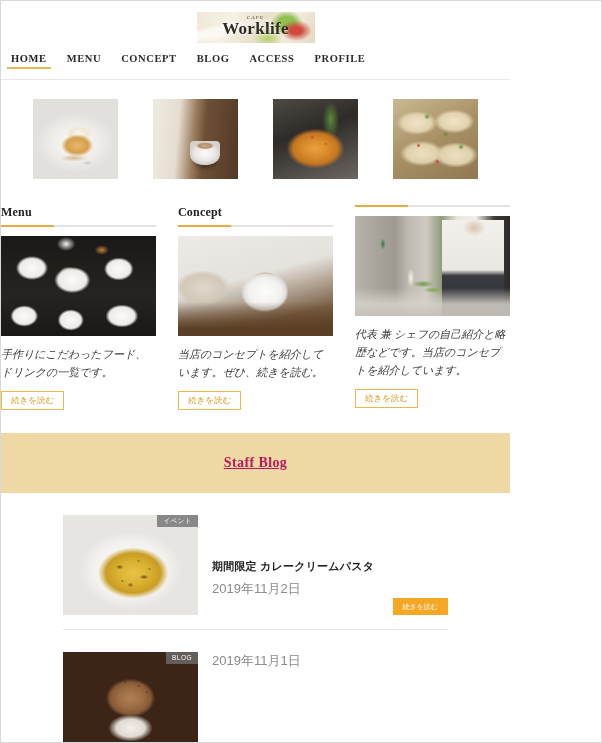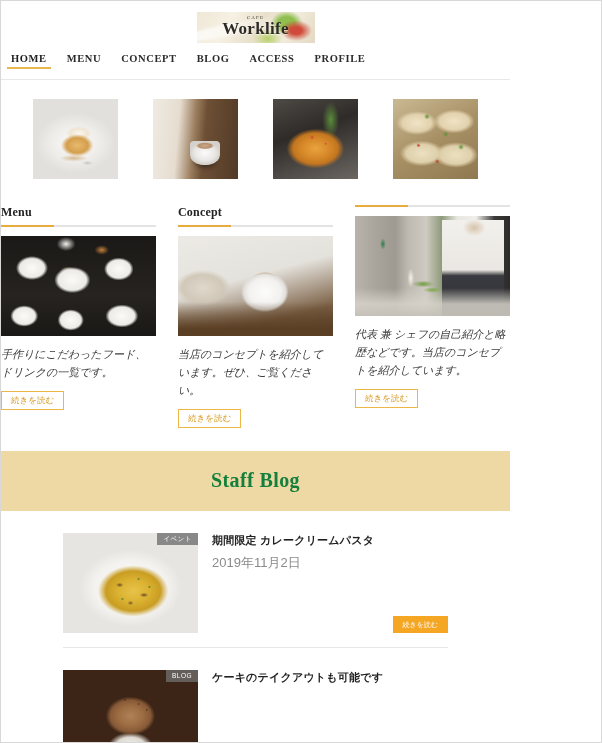--- a/index.html
+++ b/index.html
@@ -340,24 +340,25 @@
   .blog-banner {
     margin-top: 23px;
     background: #eed8a4;
     height: 60px;
     display: flex;
     align-items: center;
     justify-content: center;
   }
   .blog-banner-title {
     font-family: "Liberation Serif", "DejaVu Serif", serif;
-    font-size: 20px;
+    font-size: 14px;
     font-weight: 700;
-    color: #15803d;
+    color: #be185d;
     letter-spacing: .4px;
+    text-decoration: underline;
   }
 
   
   .posts { padding: 0 62px; }
 
   .post {
     display: flex;
     gap: 14px;
     padding: 22px 0 14px 0;
     border-bottom: 1px solid #e6e6e6;
@@ -431,20 +432,21 @@
     flex: 1;
     position: relative;
     min-height: 100px;
   }
   .post-title {
     font-size: 11px;
     font-weight: 700;
     color: #1f1f1f;
     margin-bottom: 6px;
     letter-spacing: .2px;
+    margin-top: 44px;
   }
   .post-date {
     font-size: 13px;
     color: #8a8a8a;
   }
 
   .btn-solid {
     position: absolute;
     right: 0;
     bottom: 0;
@@ -497,21 +499,21 @@
       <div class="card-rule"></div>
       <div class="card-img ph-menu"></div>
       <div class="card-text">手作りにこだわったフード、ドリンクの一覧です。</div>
       <div class="btn-outline">続きを読む</div>
     </div>
 
     <div class="card">
       <div class="card-head">Concept</div>
       <div class="card-rule"></div>
       <div class="card-img ph-latte"></div>
-      <div class="card-text">当店のコンセプトを紹介しています。ぜひ、ご覧ください。</div>
+      <div class="card-text">当店のコンセプトを紹介しています。ぜひ、続きを読む。</div>
       <div class="btn-outline">続きを読む</div>
     </div>
 
     <div class="card">
       <div class="card-rule"></div>
       <div class="card-img ph-chef"></div>
       <div class="card-text">代表 兼 シェフの自己紹介と略歴などです。当店のコンセプトを紹介しています。</div>
       <div class="btn-outline">続きを読む</div>
     </div>
 
@@ -532,20 +534,20 @@
         <div class="post-date">2019年11月2日</div>
         <div class="btn-solid">続きを読む</div>
       </div>
     </div>
 
     <div class="post">
       <div class="post-thumb ph-cupcakes">
         <div class="post-badge">BLOG</div>
       </div>
       <div class="post-body">
-        <div class="post-title">ケーキのテイクアウトも可能です</div>
+        <div class="post-date">2019年11月1日</div>
 
       </div>
     </div>
 
   </div>
 
 </div>
 
 </body></html>

